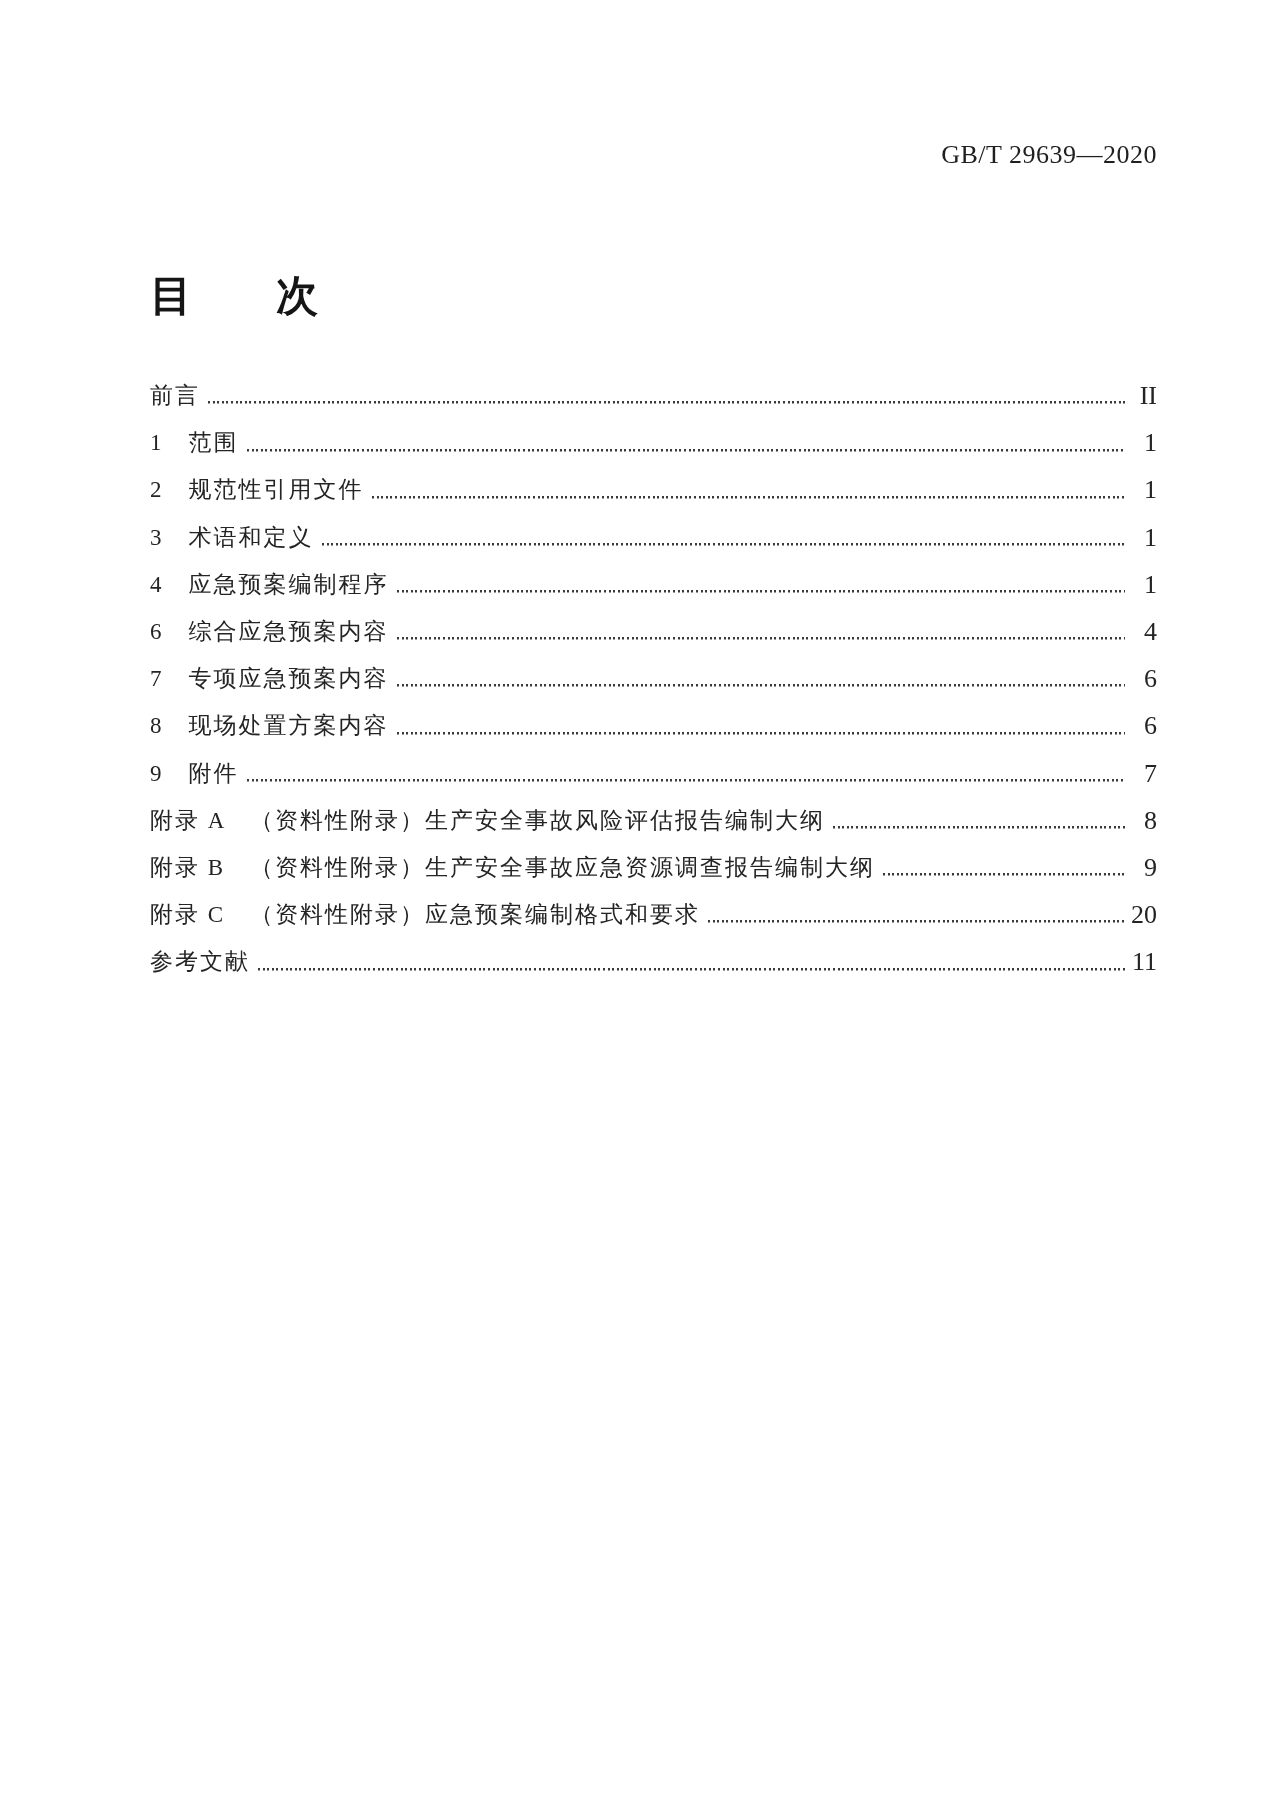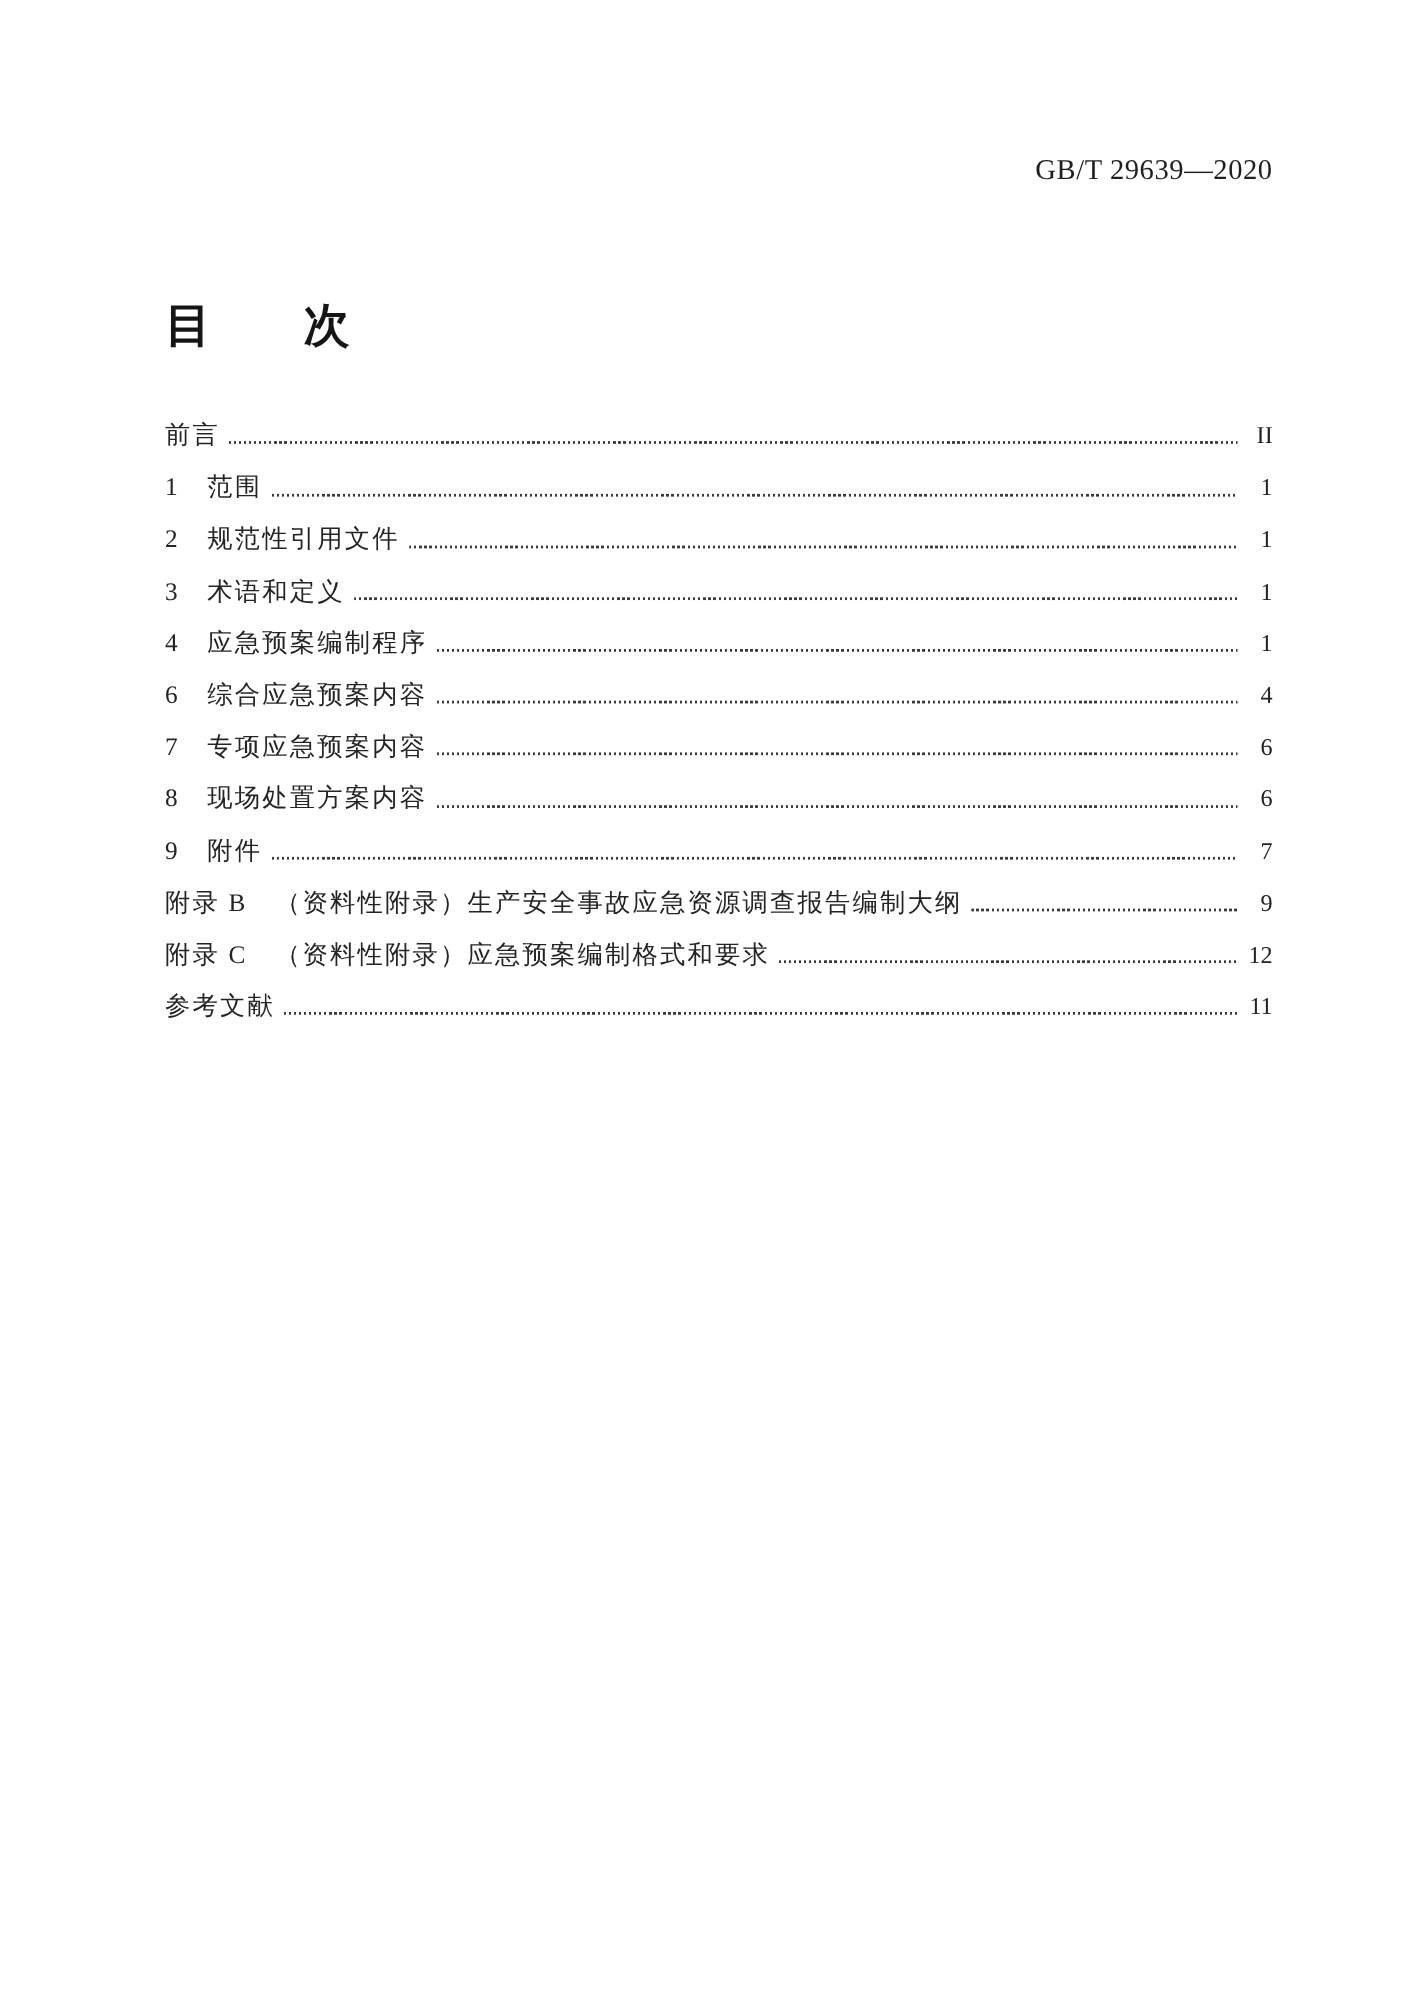--- a/index.html
+++ b/index.html
@@ -48,21 +48,21 @@
   .toc-dots{
     flex:1;
     align-self:stretch;
     background-image:repeating-linear-gradient(90deg,#3a3a3a 0 2px,transparent 2px 4.6px);
     background-size:100% 2.5px;
     background-repeat:no-repeat;
     background-position:left calc(50% + 7px);
     margin:0 4px 0 8px;
   }
   .toc-page{
-    font-size:22px;
+    font-size:26px;
     min-width:28px;
     text-align:right;
     color:#242424;
   }
   .folio{
     position:absolute;
     top:1692px;right:123px;
     font-size:23px;
     font-weight:700;
     color:#2c2c2c;
@@ -134,28 +134,33 @@
       <span class="toc-label">8　现场处置方案内容</span>
       <span class="toc-dots"></span>
       <span class="toc-page">6</span>
     </div>
     <div class="toc-row">
       <span class="toc-label">9　附件</span>
       <span class="toc-dots"></span>
       <span class="toc-page">7</span>
     </div>
     <div class="toc-row">
+      <span class="toc-label">附录 A　（资料性附录）生产安全事故风险评估报告编制大纲</span>
+      <span class="toc-dots"></span>
+      <span class="toc-page">8</span>
+    </div>
+    <div class="toc-row">
       <span class="toc-label">附录 B　（资料性附录）生产安全事故应急资源调查报告编制大纲</span>
       <span class="toc-dots"></span>
       <span class="toc-page">9</span>
     </div>
     <div class="toc-row">
       <span class="toc-label">附录 C　（资料性附录）应急预案编制格式和要求</span>
       <span class="toc-dots"></span>
-      <span class="toc-page">12</span>
+      <span class="toc-page">20</span>
     </div>
     <div class="toc-row">
       <span class="toc-label">参考文献</span>
       <span class="toc-dots"></span>
       <span class="toc-page">11</span>
     </div>
   </div>
 
   <div class="folio">I</div>
 

